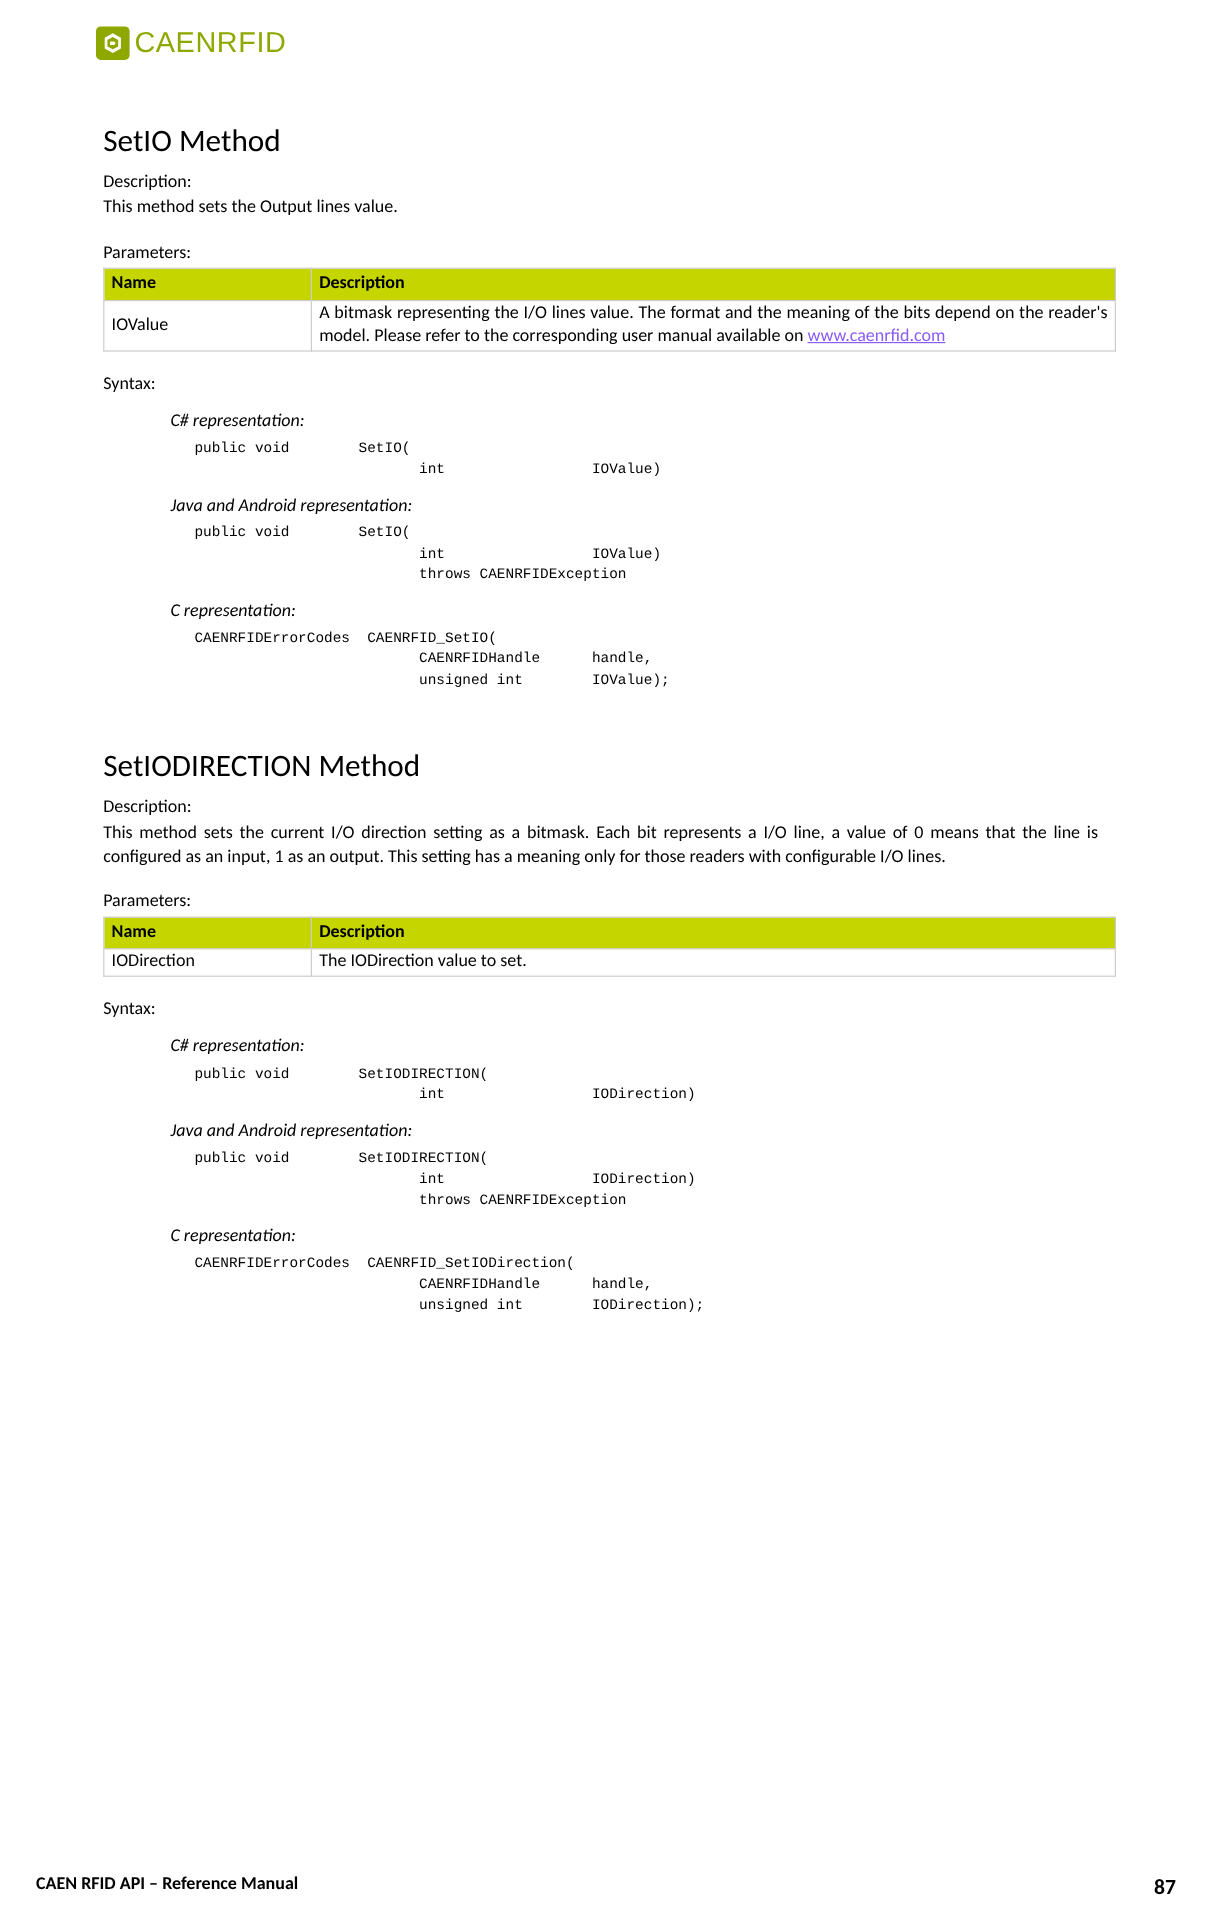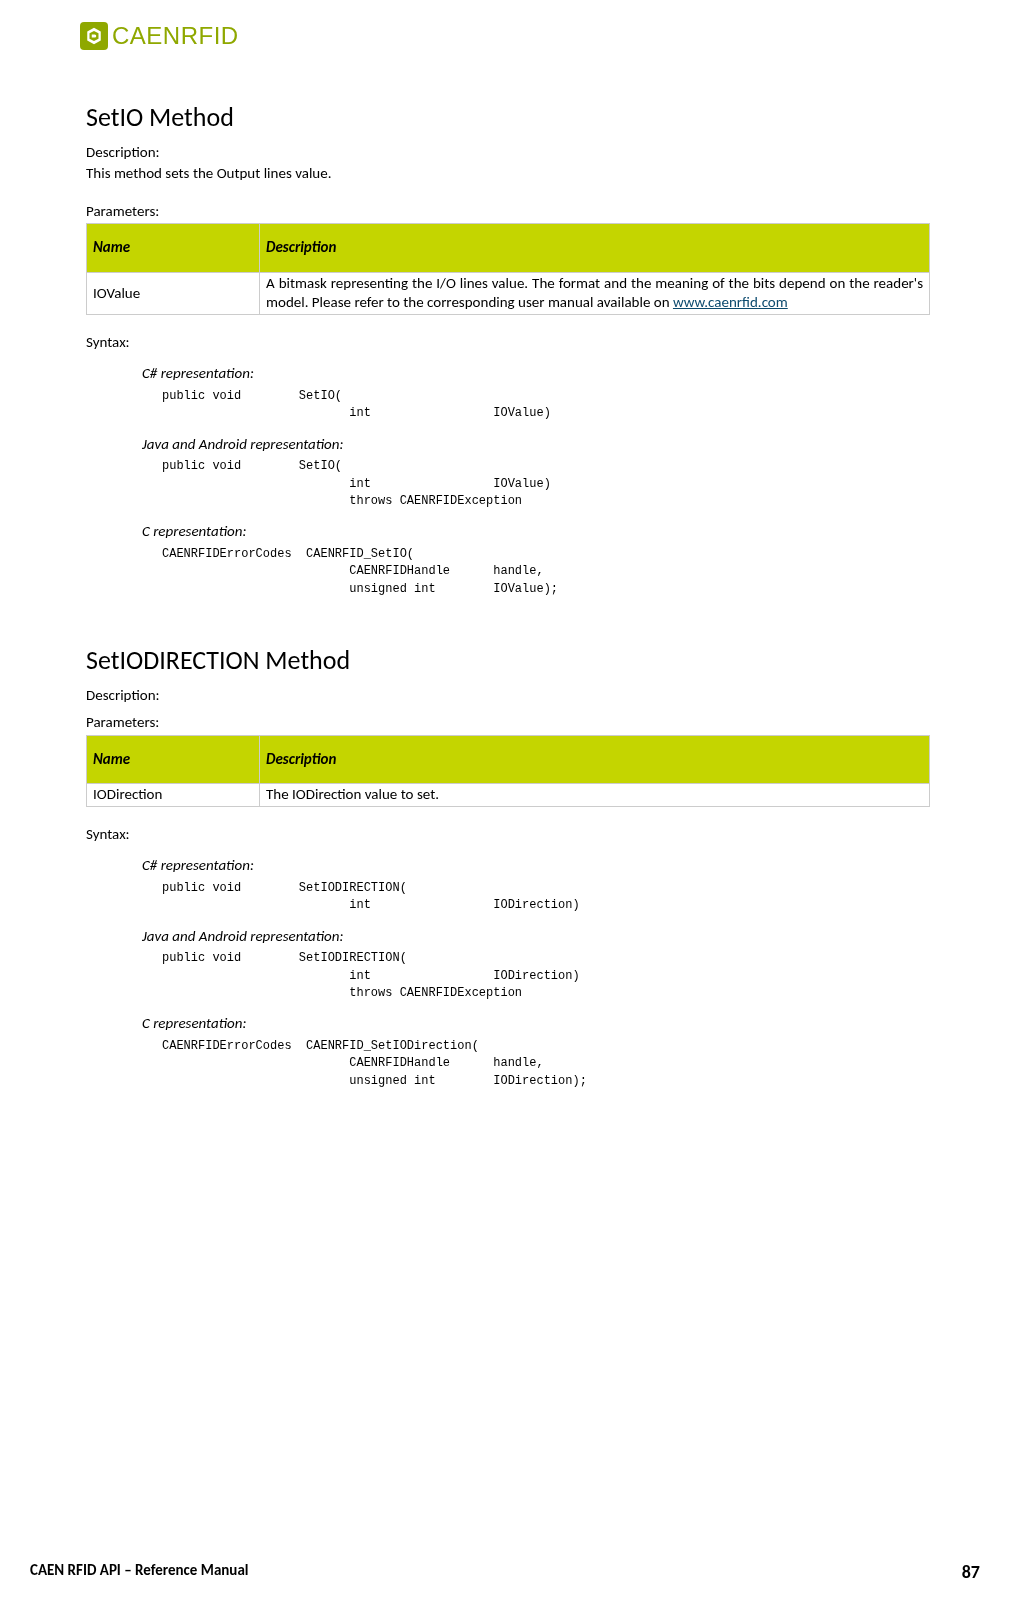--- a/index.html
+++ b/index.html
@@ -50,34 +50,33 @@
   }
   table.params {
     width: 100%;
     border-collapse: collapse;
     margin-bottom: 18px;
   }
   table.params th {
     background: #c4d500;
     text-align: left;
     font-weight: bold;
-    padding: 14px 6px;
+    padding: 3px 6px;
     border: 1px solid #ccc;
     font-size: 15px;
-    font-style: italic;
   }
   table.params td {
     border: 1px solid #ccc;
     padding: 1px 6px;
     vertical-align: middle;
     font-size: 15px;
     text-align: justify;
   }
   table.params .col-name { width: 160px; }
-  a { color: #0c4a6e; text-decoration: underline; }
+  a { color: #8b5cf6; text-decoration: underline; }
   .syntax-block { margin-left: 56px; }
   .rep-label { font-style: italic; margin: 12px 0 4px 0; }
   pre.code {
     font-family: "Courier New", monospace;
     font-size: 12px;
     margin: 4px 0 10px 20px;
     white-space: pre;
     line-height: 1.45;
   }
   .section-gap { height: 36px; }
@@ -142,20 +141,21 @@
   <p class="rep-label">C representation:</p>
   <pre class="code">CAENRFIDErrorCodes  CAENRFID_SetIO(
                           CAENRFIDHandle      handle,
                           unsigned int        IOValue);</pre>
 </div>
 
 <div class="section-gap"></div>
 
 <h2 class="method-title">SetIODIRECTION Method</h2>
 <p class="subhead-italic">Description:</p>
+<p class="desc-text">This method sets the current I/O direction setting as a bitmask. Each bit represents a I/O line, a value of 0 means that the line is configured as an input, 1 as an output. This setting has a meaning only for those readers with configurable I/O lines.</p>
 
 <p class="subhead-italic">Parameters:</p>
 <table class="params">
   <tbody>
         <tr>
     <th class="col-name">Name</th>
     <th>Description</th>
   </tr>
   <tr>
     <td>IODirection</td>

